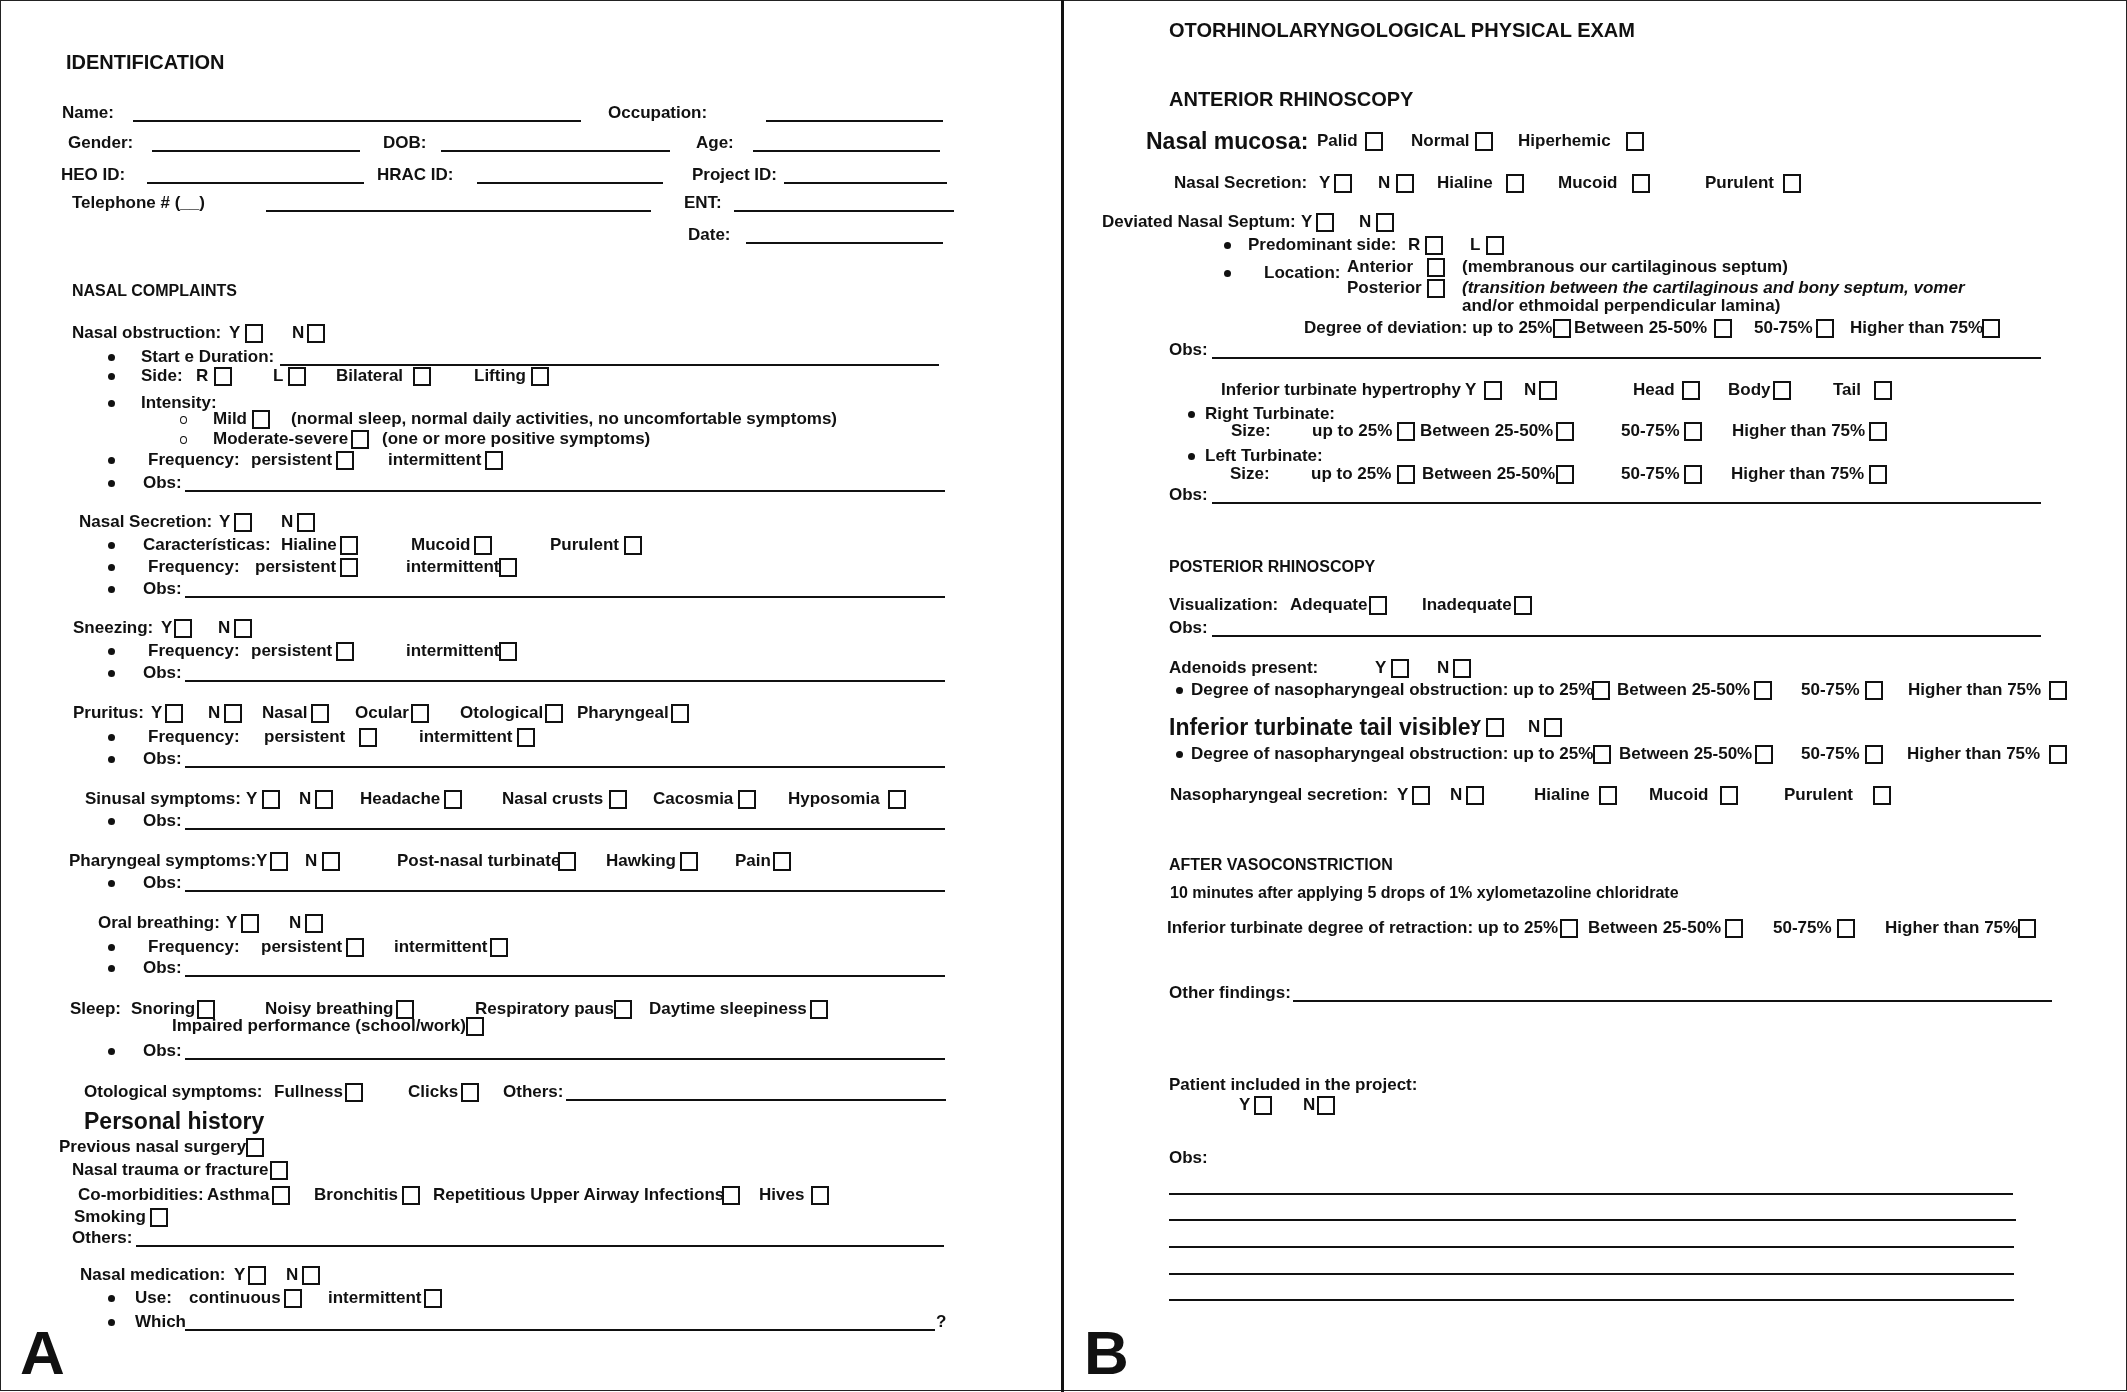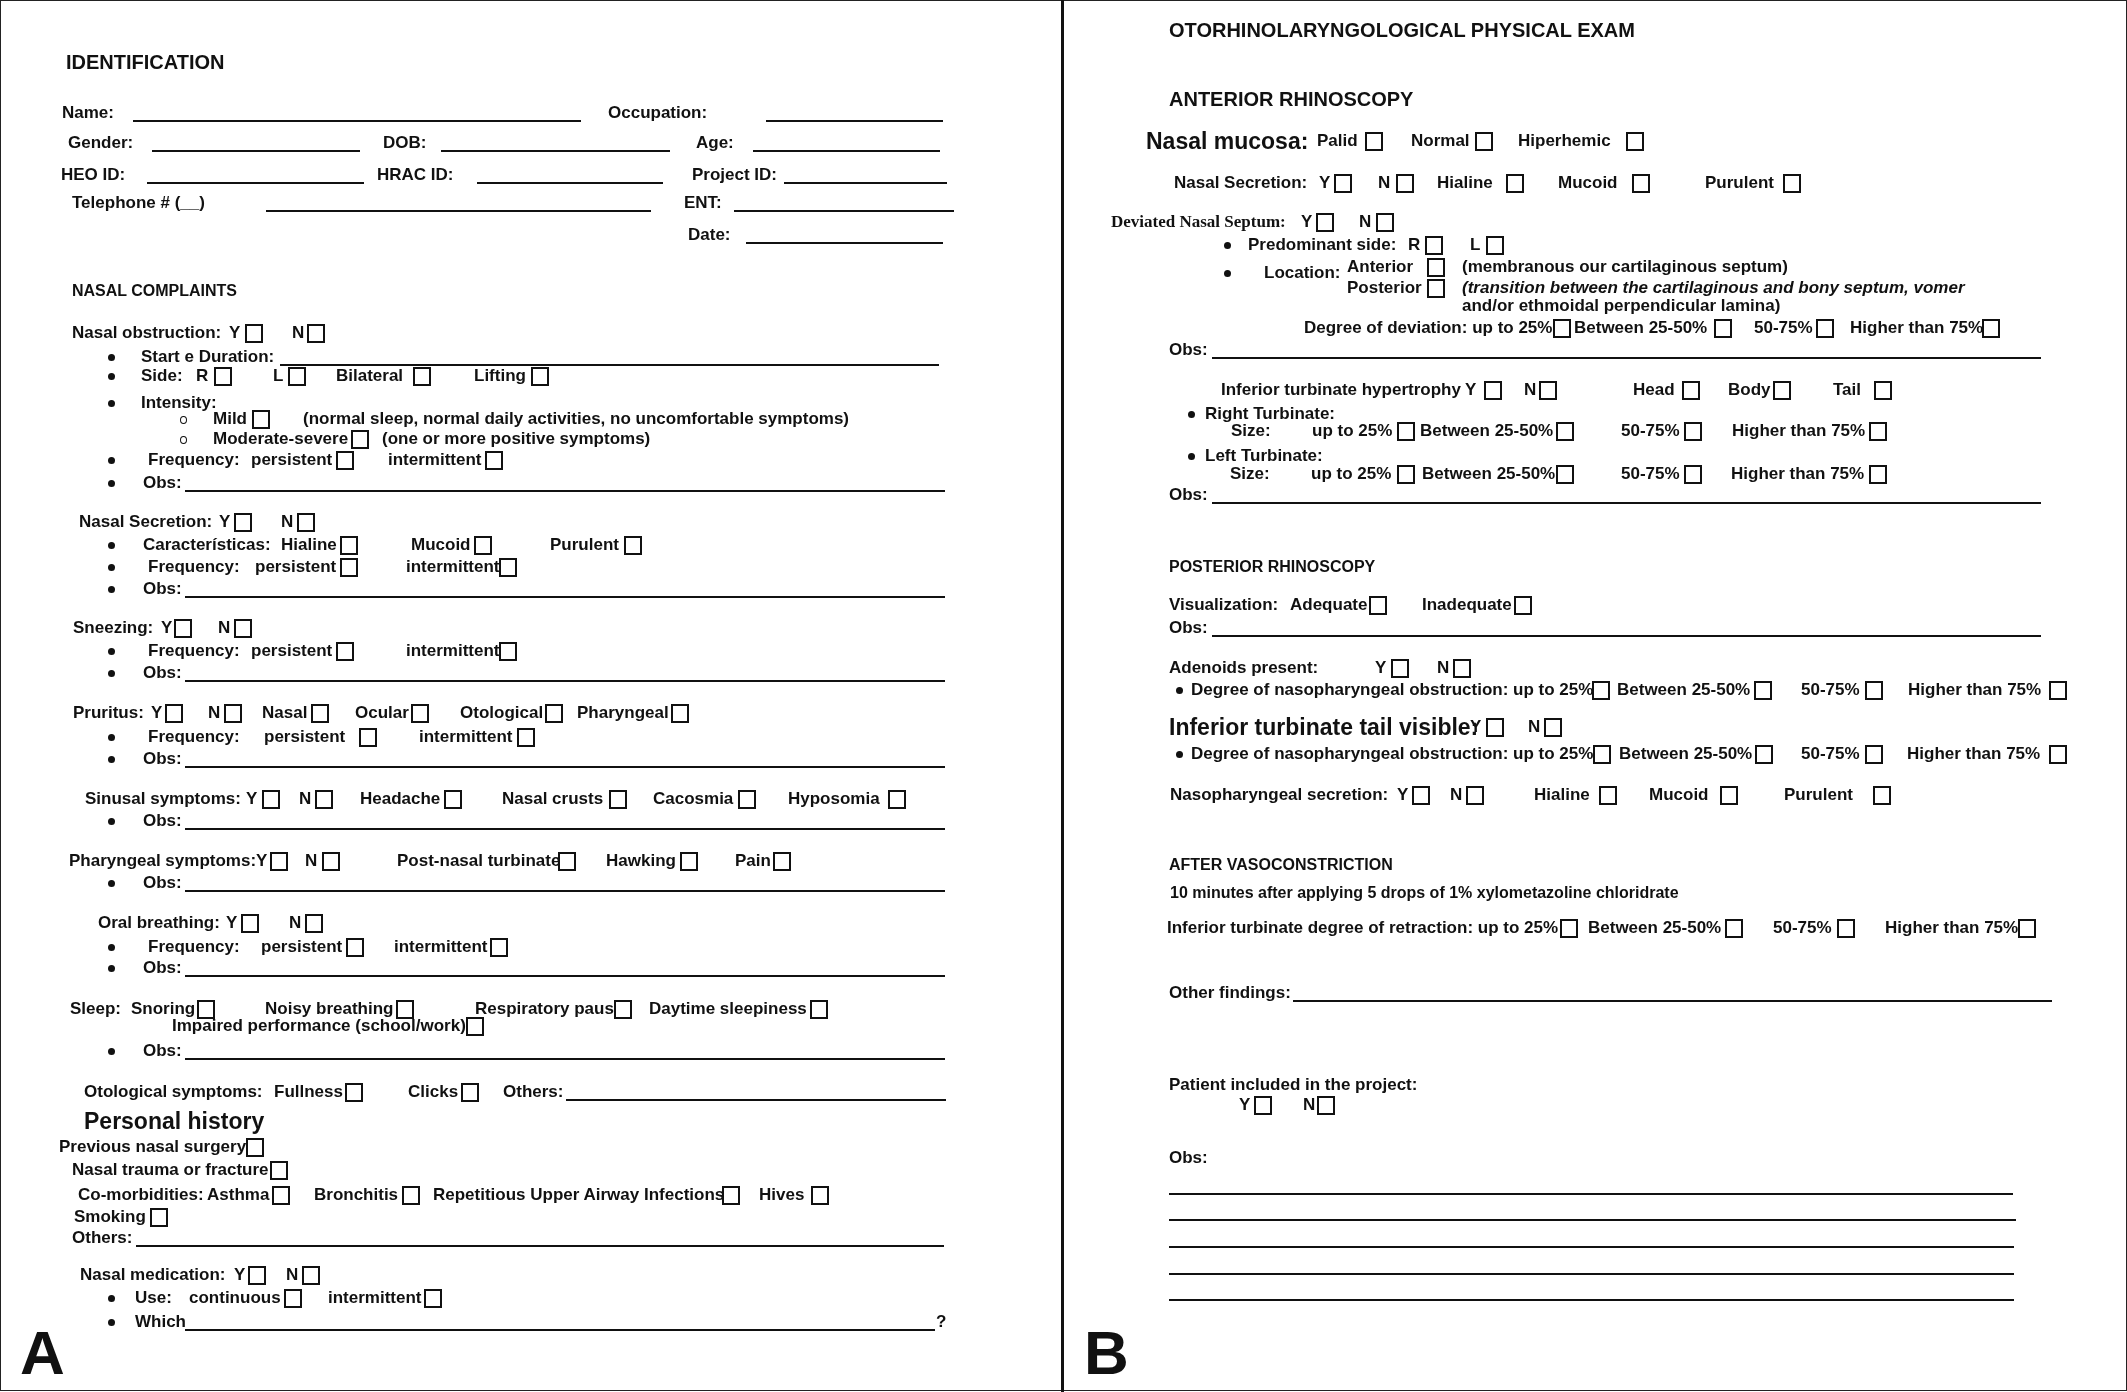--- a/index.html
+++ b/index.html
@@ -91,21 +91,21 @@
         <span class="cb" role="checkbox" style="left: 531px;"></span>
       </div>
       <div class="row" style="top: 393px; left: 0px;">
         <span class="bullet" style="left: 108px;"></span>
         <span class="t" style="left: 141px;">Intensity:</span>
       </div>
       <div class="row" style="top: 409px; left: 0px;">
         <span class="ring" style="left: 180px;"></span>
         <span class="t" style="left: 213px;">Mild</span>
         <span class="cb" role="checkbox" style="left: 252px;"></span>
-        <span class="t" style="left: 291px; margin-left: 12px;">(normal sleep, normal daily activities, no uncomfortable symptoms)</span>
+        <span class="t" style="left: 291px;">(normal sleep, normal daily activities, no uncomfortable symptoms)</span>
       </div>
       <div class="row" style="top: 429px; left: 0px;">
         <span class="ring" style="left: 180px;"></span>
         <span class="t" style="left: 213px;">Moderate-severe</span>
         <span class="cb" role="checkbox" style="left: 351px;"></span>
         <span class="t" style="left: 382px;">(one or more positive symptoms)</span>
       </div>
       <div class="row" style="top: 450px; left: 0px;">
         <span class="bullet" style="left: 108px;"></span>
         <span class="t" style="left: 148px;">Frequency:</span>
@@ -365,21 +365,21 @@
         <span class="t" style="left: 314px;">N</span>
         <span class="cb" role="checkbox" style="left: 332px;"></span>
         <span class="t" style="left: 373px;">Hialine</span>
         <span class="cb" role="checkbox" style="left: 442px;"></span>
         <span class="t" style="left: 494px;">Mucoid</span>
         <span class="cb" role="checkbox" style="left: 568px;"></span>
         <span class="t" style="left: 641px;">Purulent</span>
         <span class="cb" role="checkbox" style="left: 719px;"></span>
       </div>
       <div class="row" style="top: 212px; left: 0px;">
-        <span class="t" style="left: 47px; font-family: Liberation Serif, serif;">Deviated Nasal Septum:</span>
+        <span class="t" style="left: 38px;">Deviated Nasal Septum:</span>
         <span class="t" style="left: 237px;">Y</span>
         <span class="cb" role="checkbox" style="left: 252px;"></span>
         <span class="t" style="left: 295px;">N</span>
         <span class="cb" role="checkbox" style="left: 312px;"></span>
       </div>
       <div class="row" style="top: 235px; left: 0px;">
         <span class="bullet" style="left: 160px;"></span>
         <span class="t" style="left: 184px;">Predominant side:</span>
         <span class="t" style="left: 344px;">R</span>
         <span class="cb" role="checkbox" style="left: 361px;"></span>

